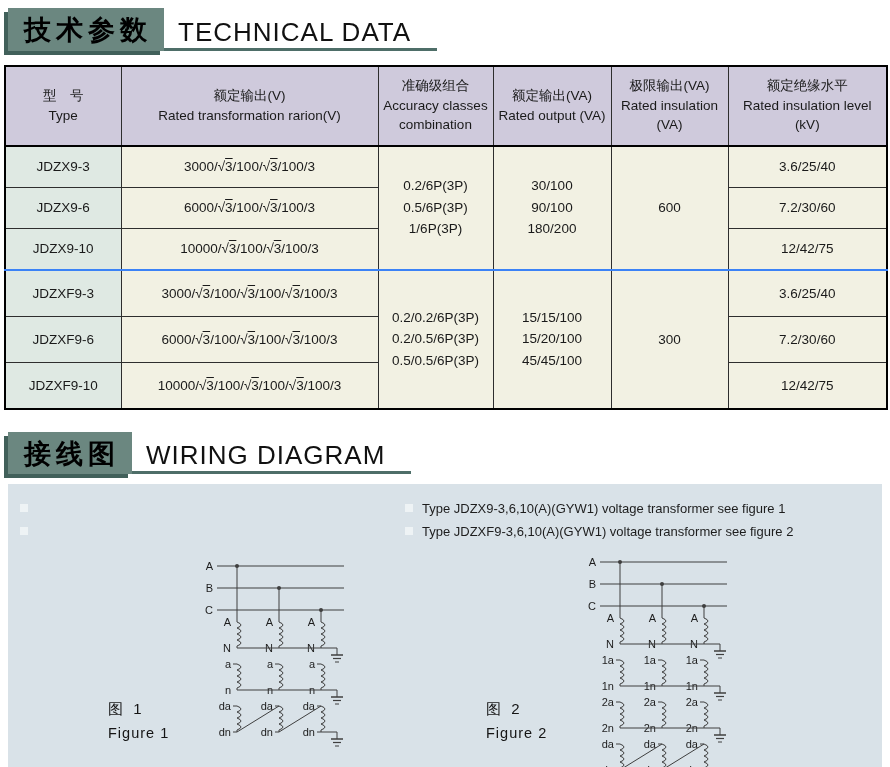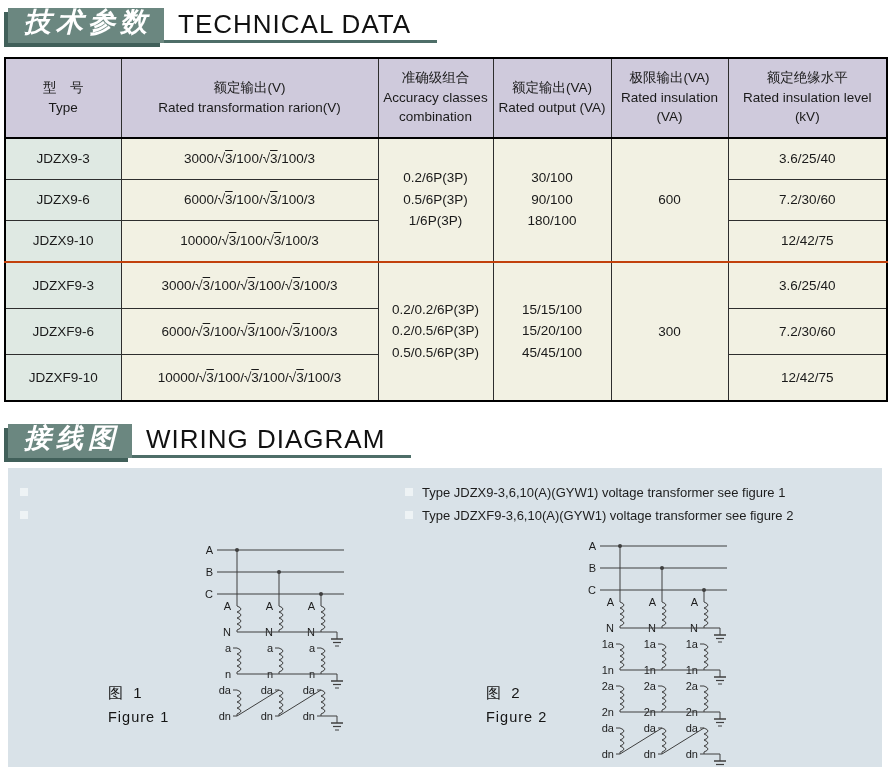--- a/index.html
+++ b/index.html
@@ -1,36 +1,36 @@
 <!DOCTYPE html>
 <html><head>
 <meta charset="utf-8">
 <style>
   html,body{margin:0;padding:0;background:#ffffff;}
   body{width:890px;height:767px;font-family:"Liberation Sans","DejaVu Sans",sans-serif;color:#1a1a1a;overflow:hidden;}
 
   
   .sec-head{display:flex;align-items:flex-end;margin:8px 0 0 8px;}
-  .zh-box{display:inline-block;background:#6b8780;color:#ffffff;font-size:27px;font-weight:bold;
-          letter-spacing:5px;padding:0 12px 5px 16px;box-shadow:-4px 4px 0 #41605a;line-height:1.1;font-style:italic;}
+  .zh-box{display:inline-block;background:#6b8780;color:#000000;font-size:27px;font-weight:bold;
+          letter-spacing:5px;padding:8px 12px 5px 16px;box-shadow:-4px 4px 0 #41605a;line-height:1.1;}
   .en-title{font-size:26px;color:#111;letter-spacing:1px;padding:0 26px 3px 14px;
             border-bottom:3px solid #4e6e68;line-height:1.0;white-space:nowrap;}
 
   
   table.tech{border-collapse:collapse;table-layout:fixed;width:882px;margin:14px 4px 0 4px;
              border:2px solid #000;}
   table.tech th, table.tech td{border:1px solid #2e2e2e;text-align:center;vertical-align:middle;
              font-size:13.5px;padding:2px 3px;overflow:hidden;}
   table.tech th{background:#cfcadc;font-weight:normal;height:74px;line-height:1.45;}
   td.type{background:#dfe9e3;}
   td.val{background:#f2f1e3;}
   tr.g1 td{height:36px;}
   tr.g2 td{height:41px;}
   tr.hdr th{border-bottom:2px solid #000;}
-  tr.gfirst td{border-top:2px solid #c2410c;}
+  tr.gfirst td{border-top:2px solid #3b82f6;}
   td.multi div{line-height:1.6;}
   .vinc{text-decoration:overline;}
 
   
   .panel{position:relative;margin:10px 8px 0 8px;height:316px;background:#d9e2e8;}
   .notes{position:absolute;top:13px;font-size:13px;line-height:23px;color:#1d1d1d;white-space:nowrap;}
   .notes.zh{left:12px;}
   .notes.en{left:397px;}
   .bullet{display:inline-block;width:8px;height:8px;background:#eef3f5;margin-right:9px;vertical-align:1px;}
 
@@ -95,21 +95,21 @@
     <td class="type">JDZX9-3</td>
     <td class="val">3000/√<span class="vinc">3</span>/100/√<span class="vinc">3</span>/100/3</td>
     <td class="val multi" rowspan="3">
       <div>0.2/6P(3P)</div>
           <div>0.5/6P(3P)</div>
           <div>1/6P(3P)</div>
     </td>
     <td class="val multi" rowspan="3">
       <div>30/100</div>
           <div>90/100</div>
-          <div>180/100</div>
+          <div>180/200</div>
     </td>
     <td class="val" rowspan="3">600</td>
     <td class="val">3.6/25/40</td>
   </tr>
   <tr class="g1">
     <td class="type">JDZX9-6</td>
     <td class="val">6000/√<span class="vinc">3</span>/100/√<span class="vinc">3</span>/100/3</td>
     <td class="val">7.2/30/60</td>
   </tr>
   <tr class="g1">

